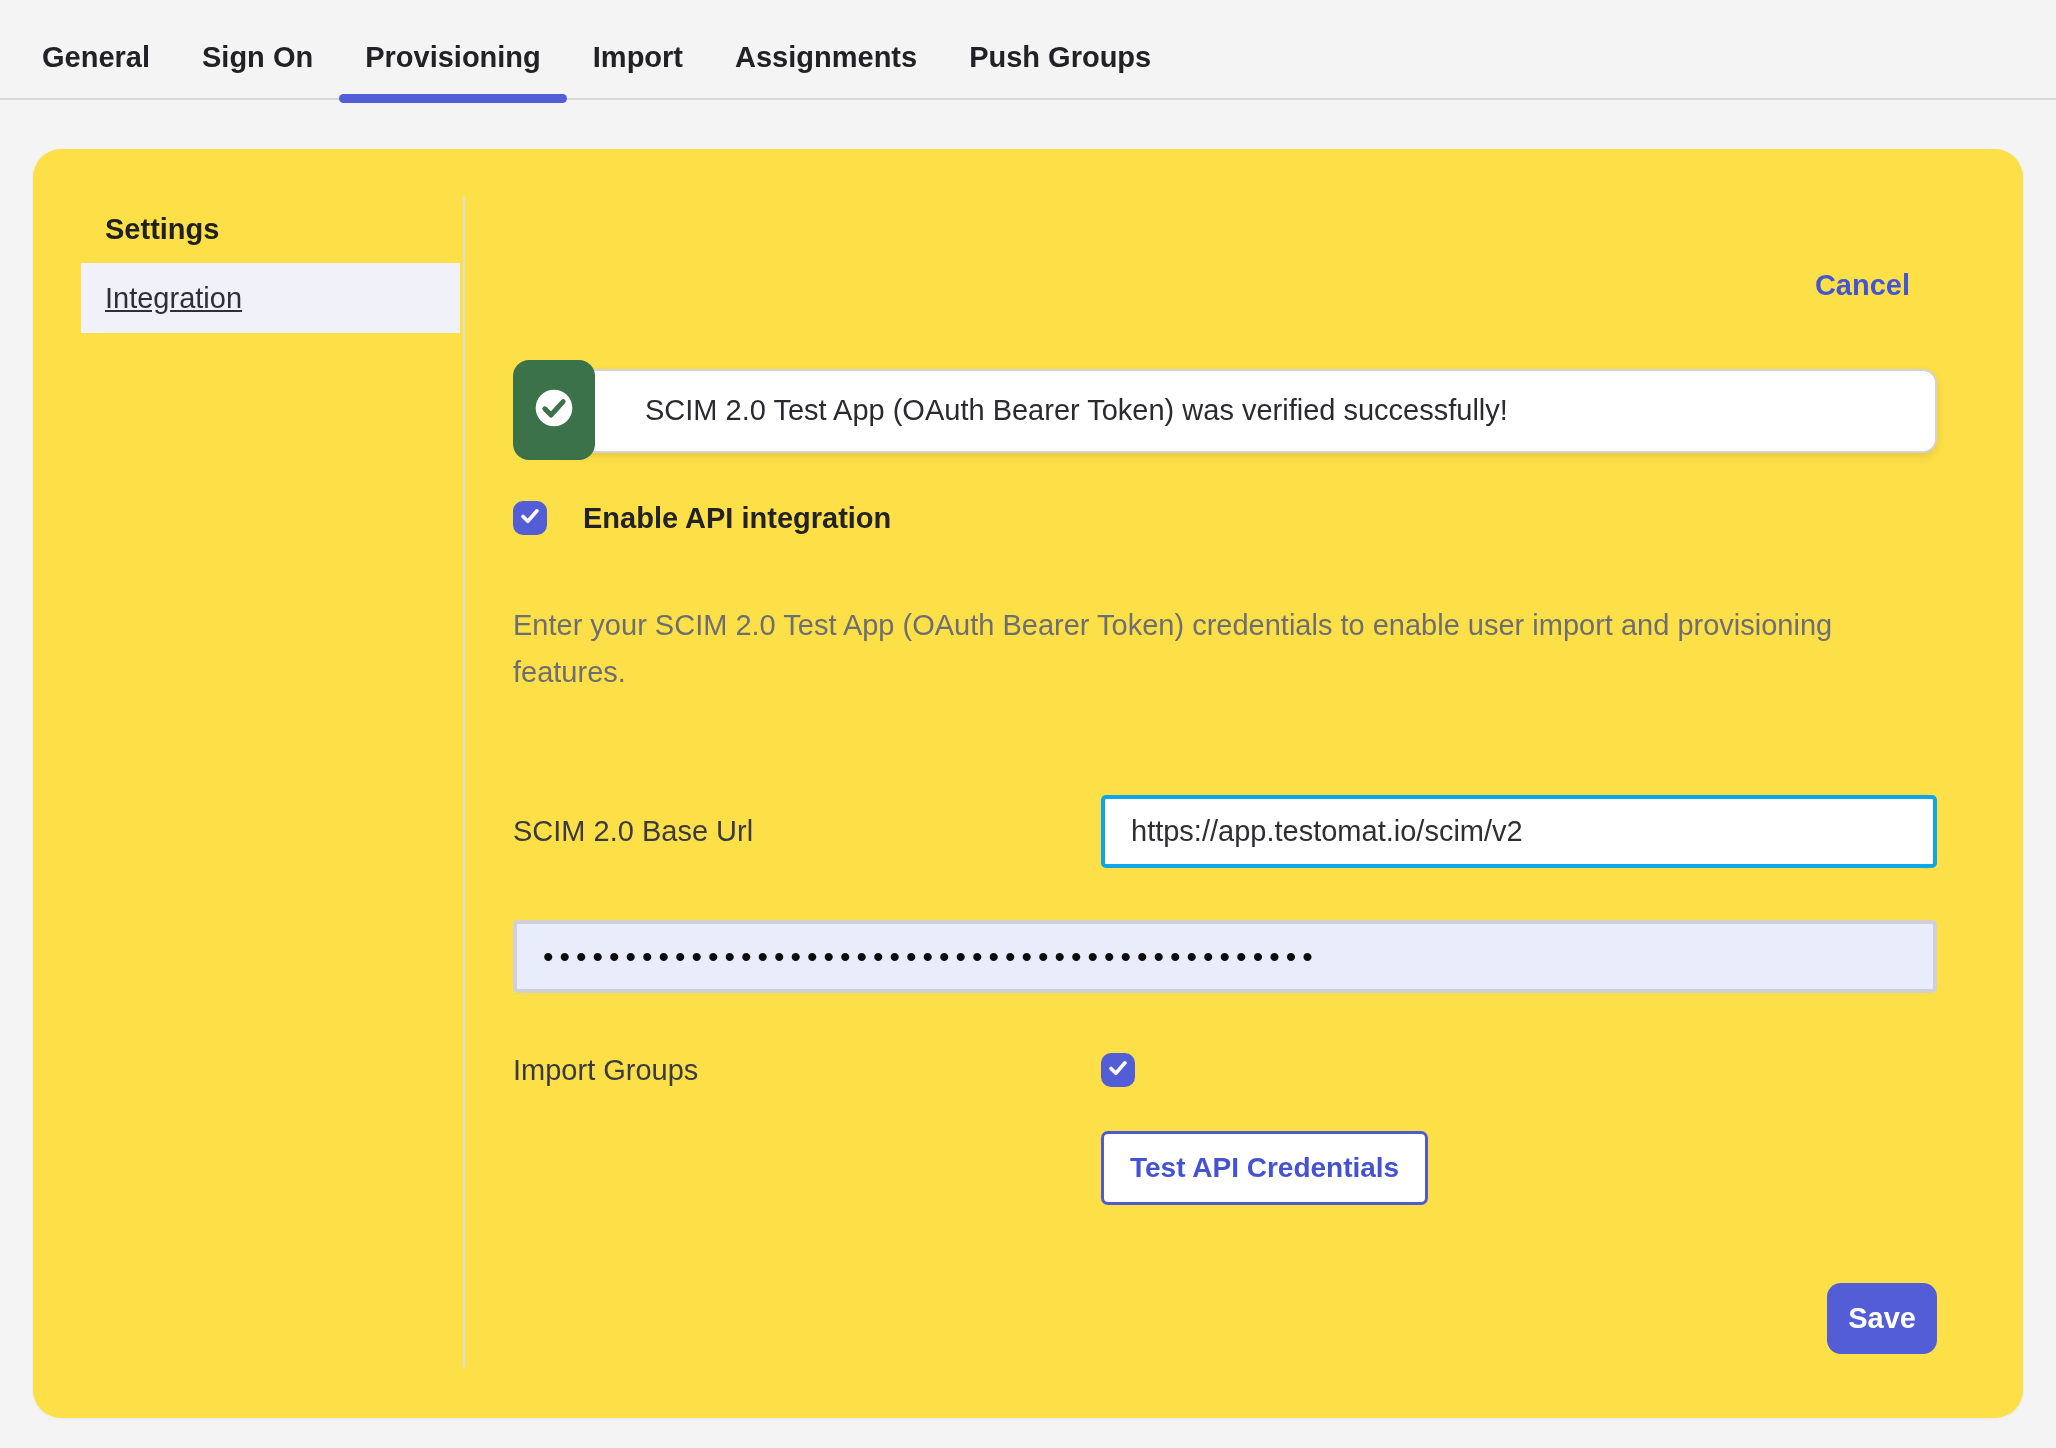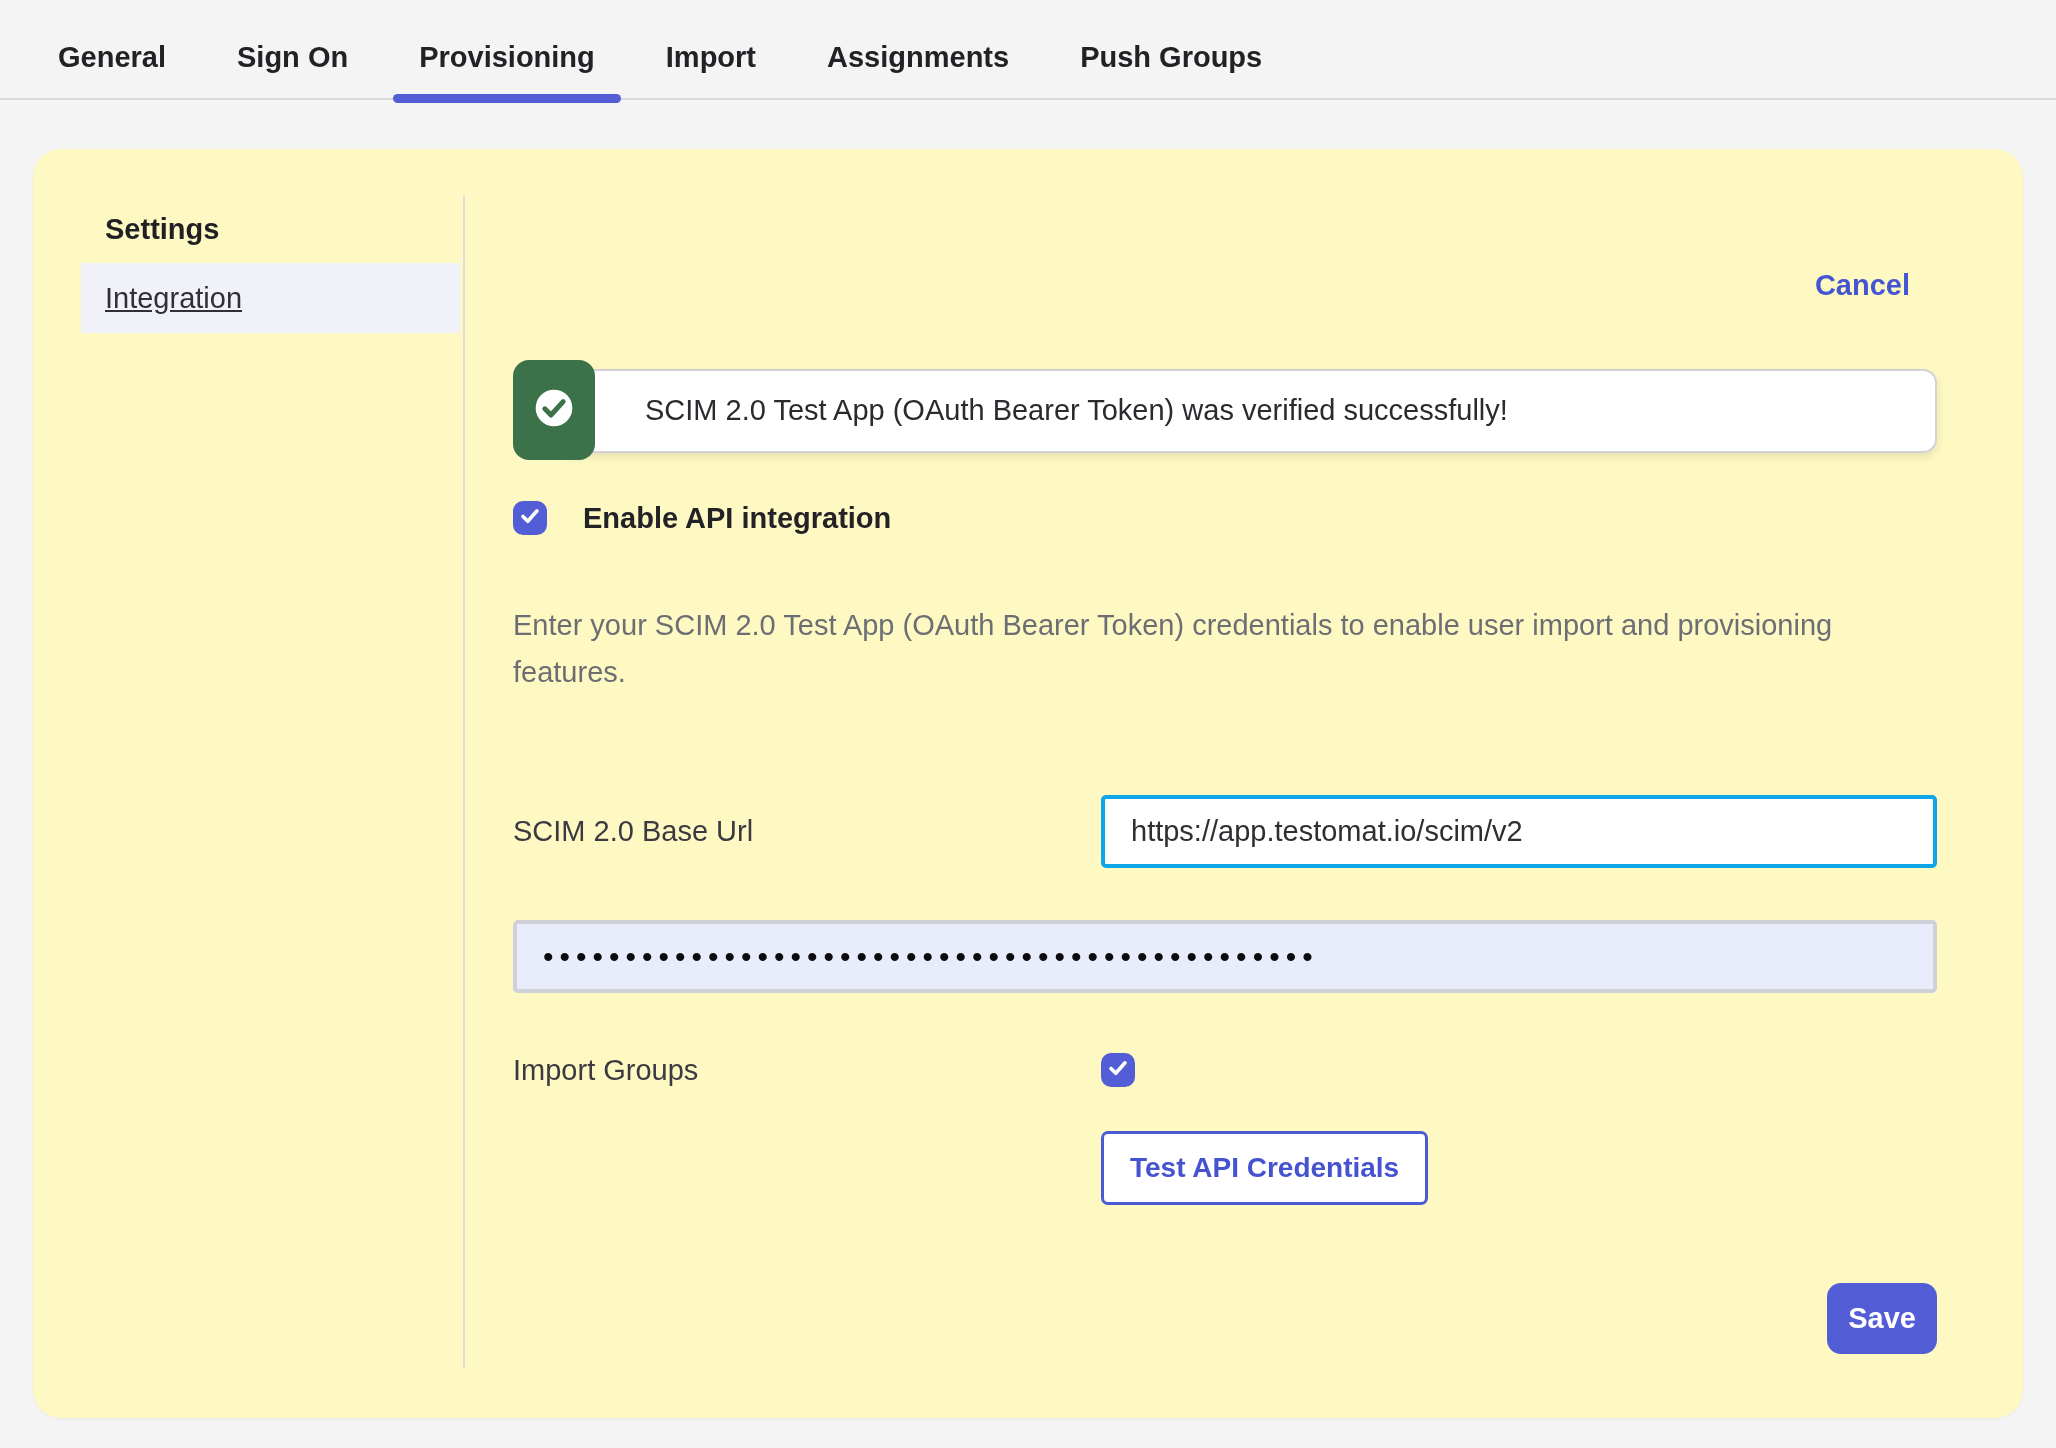--- a/index.html
+++ b/index.html
@@ -7,39 +7,39 @@
   body {
     width: 2056px; height: 1448px;
     background: #f4f4f5;
     font-family: "Liberation Sans", "DejaVu Sans", sans-serif;
     color: #222227;
     overflow: hidden;
   }
 
   
   .tab-bar {
-    display: flex; align-items: flex-end; gap: 19px;
-    padding: 0 32px; height: 100px;
+    display: flex; align-items: flex-end; 
+    padding: 0 16px; height: 100px;
     border-bottom: 2px solid #d9d9dc;
   }
   .tab {
     padding: 0 26px 24px;
     font-size: 29px; font-weight: 700; color: #222226;
     position: relative; cursor: pointer; white-space: nowrap;
   }
   .tab.active::after {
     content: ""; position: absolute; left: 0; right: 0; bottom: -5px;
     height: 9px; border-radius: 6px; background: #525dd6;
   }
 
   
   .card {
     margin: 49px 33px 26px;
     height: 1269px;
-    background: #fef9c3;
+    background: #fde047;
     border-radius: 28px;
     display: flex;
     box-shadow: 0 1px 3px rgba(0,0,0,0.05);
   }
 
   
   .sidebar { width: 430px; flex-shrink: 0; padding-top: 62px; }
   .sidebar-heading {
     margin-left: 72px; font-size: 29px; font-weight: 700; color: #1f1f24;
     line-height: 36px;

